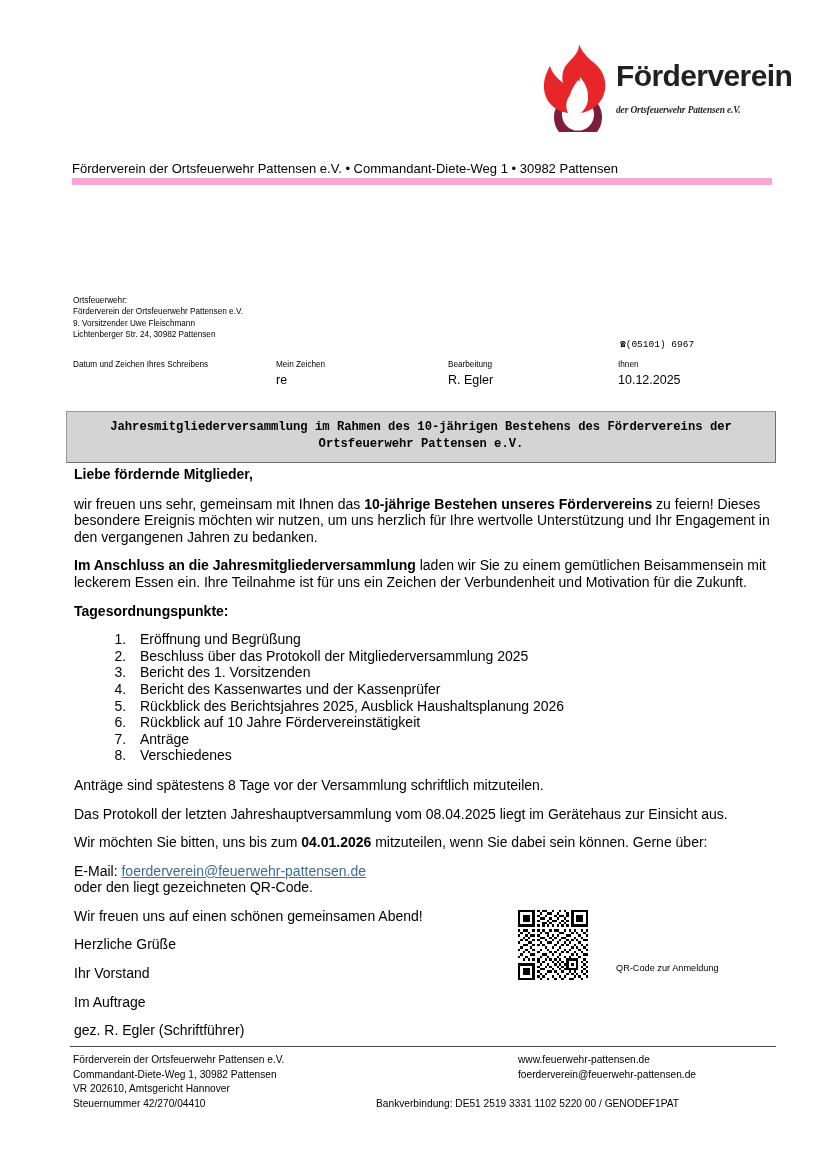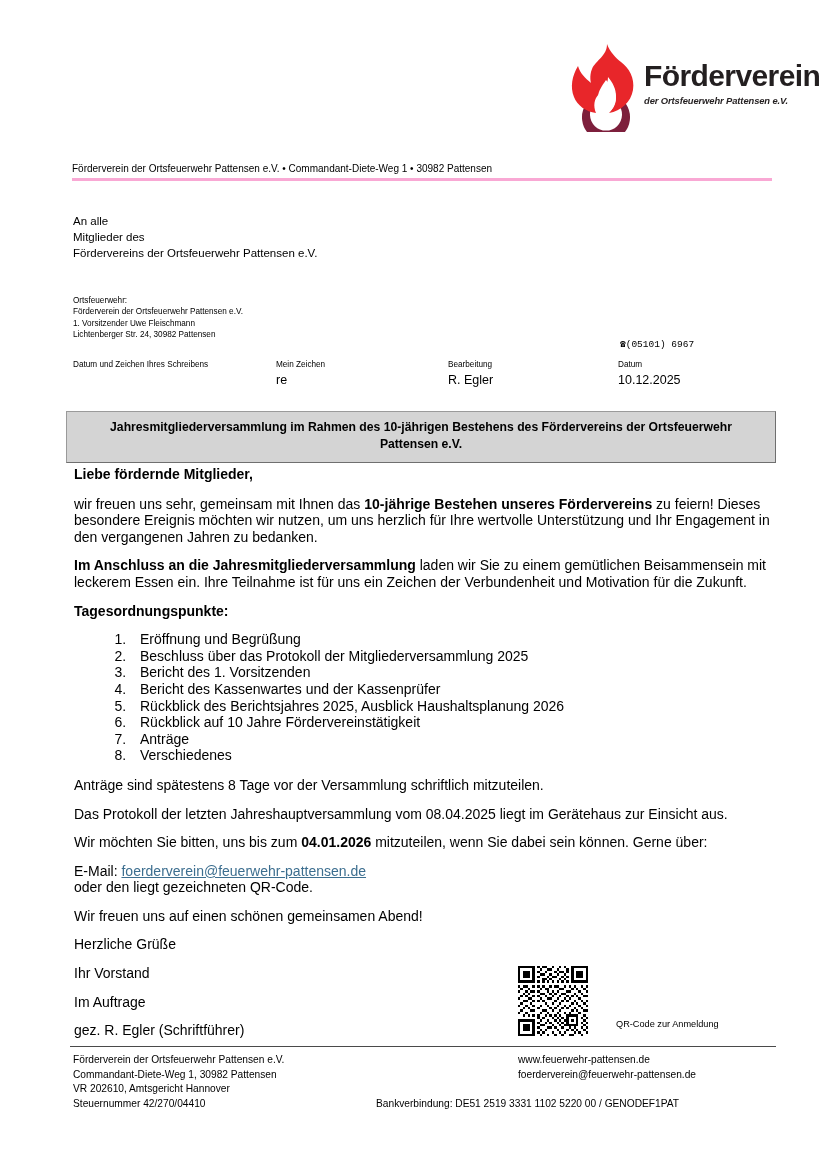--- a/index.html
+++ b/index.html
@@ -19,21 +19,21 @@
     position: relative;
     width: 826px;
     height: 1169px;
     box-sizing: border-box;
   }
 
   
   .logo-block {
     position: absolute;
     top: 42px;
-    left: 566px;
+    left: 538px;
     width: 226px;
     height: 100px;
   }
   .logo-flame-wrap {
     position: absolute;
     left: 0px;
     top: 0px;
     width: 78px;
     height: 90px;
   }
@@ -46,41 +46,41 @@
   .logo-title {
     font-family: "Liberation Sans", sans-serif;
     font-weight: bold;
     font-size: 30px;
     letter-spacing: -0.6px;
     line-height: 32px;
     color: #231f20;
     white-space: nowrap;
   }
   .logo-sub {
-    font-family: Liberation Sans, sans-serif;
+    font-family: Liberation Serif, serif;
     font-style: italic;
     font-weight: bold;
     font-size: 9.4px;
     letter-spacing: -0.1px;
     color: #231f20;
     white-space: nowrap;
-    margin-top: 3px;
+    margin-top: 13px;
   }
 
   
   .sender-line {
     position: absolute;
     left: 72px;
     top: 163px;
     width: 700px;
-    font-size: 10px;
+    font-size: 13px;
     line-height: 12px;
     color: #000;
     padding-bottom: 3px;
-    border-bottom: 3px solid #f9a8d4;
+    border-bottom: 7px solid #f9a8d4;
     white-space: nowrap;
   }
 
   
   .address-block {
     position: absolute;
     left: 73px;
     top: 213px;
     font-size: 11.5px;
     line-height: 16px;
@@ -141,20 +141,21 @@
     box-sizing: border-box;
     background: #d4d4d4;
     border: 1px solid #9a9a9a;
     border-right-color: #6f6f6f;
     border-bottom-color: #6f6f6f;
     padding: 7px 22px 9px 22px;
     text-align: center;
     font-size: 12.2px;
     font-weight: bold;
     line-height: 17px;
+    font-family: Liberation Mono, monospace;
   }
 
   
   .body-text {
     position: absolute;
     left: 74px;
     top: 466px;
     width: 700px;
     font-size: 14px;
     line-height: 16.6px;
@@ -184,21 +185,21 @@
 
   a.email-link {
     color: #3c6e8f;
     text-decoration: underline;
   }
 
   
   .qr-block {
     position: absolute;
     left: 518px;
-    top: 966px;
+    top: 910px;
     width: 260px;
     height: 74px;
     text-align: center;
   }
   .qr-img {
     position: absolute;
     left: 0; top: 0;
     width: 70px;
     height: 70px;
     image-rendering: pixelated;
@@ -265,50 +266,45 @@
       </svg>
     </div>
     <div class="logo-text-wrap">
       <div class="logo-title">Förderverein</div>
       <div class="logo-sub">der Ortsfeuerwehr Pattensen e.V.</div>
     </div>
   </div>
 
   <div class="sender-line">Förderverein der Ortsfeuerwehr Pattensen e.V. • Commandant-Diete-Weg 1 • 30982 Pattensen</div>
 
-  <div class="address-block">
-    <div>An alle</div>
-    <div>Mitglieder des</div>
-    <div>Fördervereins der Ortsfeuerwehr Pattensen e.V.</div>
-  </div>
 
   <div class="hausanschrift">
     <div>Ortsfeuerwehr:</div>
     <div>Förderverein der Ortsfeuerwehr Pattensen e.V.</div>
-    <div>1. Vorsitzender Uwe Fleischmann</div>
+    <div>9. Vorsitzender Uwe Fleischmann</div>
     <div>Lichtenberger Str. 24, 30982 Pattensen</div>
   </div>
 
   <div class="phone">☎(05101) 6967</div>
 
   <div class="ref-row">
     <div class="ref-col ref-c1">
       <div class="ref-label">Datum und Zeichen Ihres Schreibens</div>
       <div class="ref-value"></div>
     </div>
     <div class="ref-col ref-c2">
       <div class="ref-label">Mein Zeichen</div>
       <div class="ref-value">re</div>
     </div>
     <div class="ref-col ref-c3">
       <div class="ref-label">Bearbeitung</div>
       <div class="ref-value">R. Egler</div>
     </div>
     <div class="ref-col ref-c4">
-      <div class="ref-label">Datum</div>
+      <div class="ref-label">Ihnen</div>
       <div class="ref-value">10.12.2025</div>
     </div>
   </div>
 
   <div class="title-box">
     <span>Jahresmitgliederversammlung im Rahmen des 10-jährigen Bestehens des Fördervereins der</span>
     <span>Ortsfeuerwehr Pattensen e.V.</span>
   </div>
 
   <div class="body-text">

